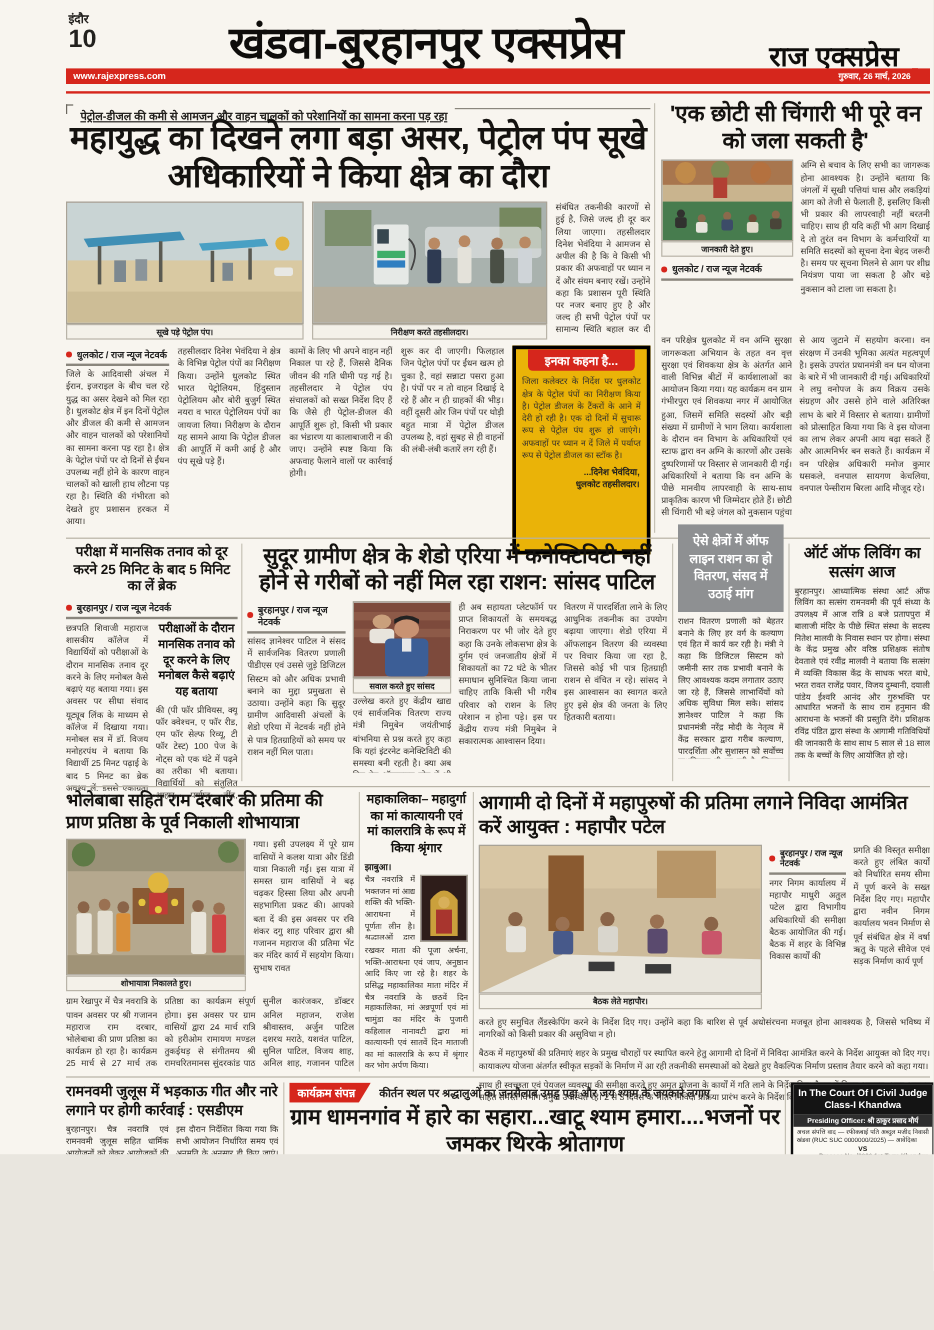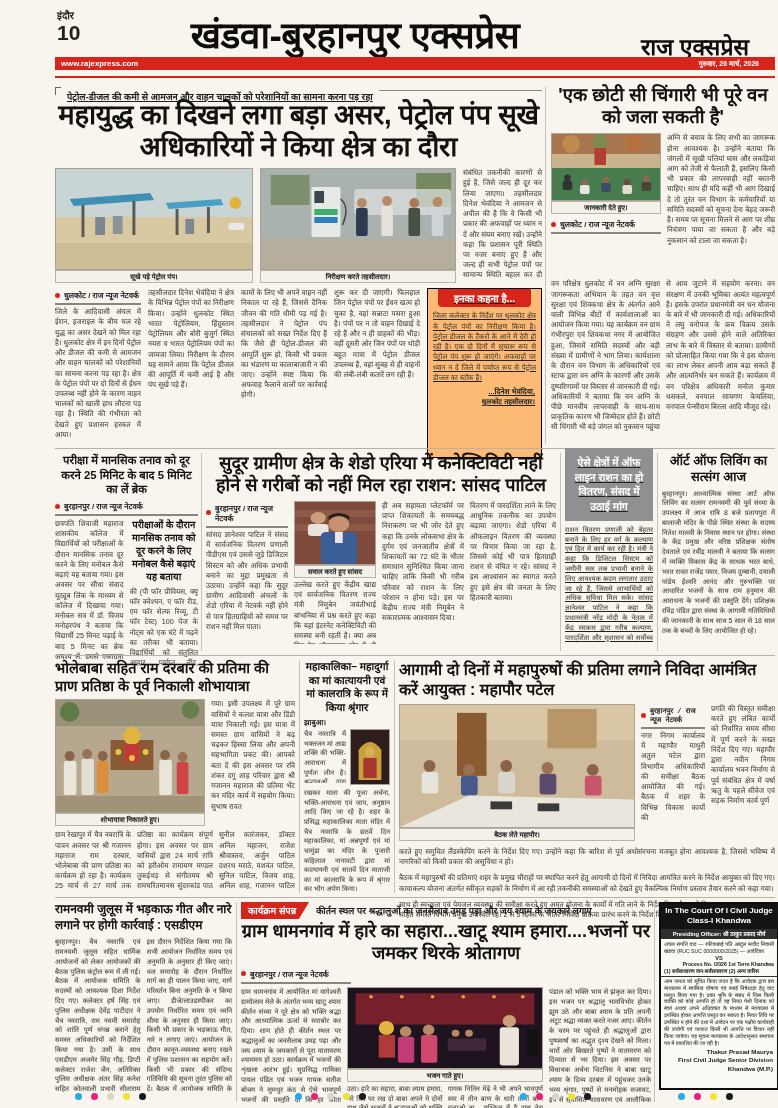--- a/index.html
+++ b/index.html
@@ -1,16 +1,16 @@
 <!DOCTYPE html>
 <html><head>
 <meta charset="utf-8">
 <style>
   html,body{margin:0;padding:0;background:#e9e6df;}
-  .sheet{position:relative;width:778px;height:1108px;background:#f8f5ef;
+  .sheet{position:relative;width:778px;height:962px;background:#f8f5ef;
     font-family:"Liberation Sans","DejaVu Sans",sans-serif;color:#23211e;overflow:hidden;}
   .abs{position:absolute;}
   .hl{font-weight:800;color:#14120f;line-height:1.15;}
   .col{font-size:7.2px;line-height:1.42;text-align:justify;color:#35322c;overflow:hidden;}
   .cap{font-size:6.8px;font-weight:700;text-align:center;background:#f4f1e9;
     border:1px solid #b9b4a8;padding:1px 2px;color:#222;white-space:nowrap;overflow:hidden;}
   .by{display:flex;align-items:center;gap:4px;font-size:7.8px;font-weight:700;color:#222;
     border-bottom:2px solid #8a867d;padding:2px 0 3px;}
   .bydot{width:5px;height:5px;border-radius:50%;background:#d6261c;flex:0 0 auto;}
   .ph{background:#ccc;border:1px solid #a9a396;overflow:hidden;}
@@ -30,21 +30,21 @@
   .redbar .web{font-size:7.8px;}
   .redbar .date{font-size:7px;}
   .redsq{background:#d6261c;}
   .redrule{background:#d6261c;}
   
   .kick{display:flex;align-items:center;gap:6px;height:13px;}
   .kick-tick{width:5px;height:7px;border-left:1.5px solid #6b675e;border-top:1.5px solid #6b675e;}
   .kick-text{font-size:9.3px;font-weight:700;text-decoration:underline;white-space:nowrap;margin-top:12px;}
   .kick-line{flex:1;height:1px;background:#8a867d;}
   
-  .qbox{border:1px solid #000000;background:#fdba74;overflow:hidden;text-decoration:underline;}
+  .qbox{border:3px solid #000000;background:#eab308;overflow:hidden;}
   .qtitle{background:#d6261c;color:#fff;font-weight:800;font-size:10px;text-align:center;
     padding:2px 0;margin:0 10px 4px;border-radius:0 0 4px 4px;}
   .qtext{font-size:7.1px;line-height:1.45;text-align:justify;padding:0 5px;color:#35322c;}
   .qname{font-size:7.4px;font-weight:800;text-align:right;padding:3px 6px 0;}
   .qdesg{font-size:7.2px;font-weight:700;text-align:right;padding:0 6px 4px;}
   .graybox{background:#8e9092;color:#fff;font-weight:800;font-size:10.5px;text-align:center;
     padding:7px 4px;line-height:1.4;}
   .subhead{font-size:9.6px;font-weight:800;text-align:center;line-height:1.35;color:#14120f;}
   .flag{background:#d6261c;color:#fff;font-weight:800;font-size:9.5px;padding:2px 13px 2px 7px;
     clip-path:polygon(0 0,100% 0,85% 100%,0 100%);flex:0 0 auto;}
@@ -242,21 +242,21 @@
         <div class="cap">सवाल करते हुए सांसद</div>
         <div class="col" style="height:64px;margin-top:2px;">उल्लेख करते हुए केंद्रीय खाद्य एवं सार्वजनिक वितरण राज्य मंत्री निमुबेन जयंतीभाई बांभनिया से प्रश्न करते हुए कहा कि यहां इंटरनेट कनेक्टिविटी की समस्या बनी रहती है। क्या अब मित्र ऐप ऑफलाइन मोड में भी कार्य करने में सक्षम है, ताकि इन क्षेत्रों में भी इसका प्रभावी उपयोग हो सके।</div>
       </div>
       <div class="col" style="width:82px;height:148px;">ही अब सहायता प्लेटफॉर्म पर प्राप्त शिकायतों के समयबद्ध निराकरण पर भी जोर देते हुए कहा कि उनके लोकसभा क्षेत्र के दुर्गम एवं जनजातीय क्षेत्रों में शिकायतों का 72 घंटे के भीतर समाधान सुनिश्चित किया जाना चाहिए ताकि किसी भी गरीब परिवार को राशन के लिए परेशान न होना पड़े। इस पर केंद्रीय राज्य मंत्री निमुबेन ने सकारात्मक आश्वासन दिया।</div>
       <div class="col" style="flex:1;height:148px;">वितरण में पारदर्शिता लाने के लिए आधुनिक तकनीक का उपयोग बढ़ाया जाएगा। शेडो एरिया में ऑफलाइन वितरण की व्यवस्था पर विचार किया जा रहा है, जिससे कोई भी पात्र हितग्राही राशन से वंचित न रहे। सांसद ने इस आश्वासन का स्वागत करते हुए इसे क्षेत्र की जनता के लिए हितकारी बताया।</div>
     </div>
   </div>
 
   <div class="vrule" style="left:560px;top:453px;height:198px;"></div>
 
-  <div class="abs" style="left:565px;top:448px;width:88px;height:198px;text-decoration:underline;">
+  <div class="abs" style="left:565px;top:437px;width:88px;height:198px;">
     <div class="graybox">ऐसे क्षेत्रों में ऑफ लाइन राशन का हो वितरण, संसद में उठाई मांग</div>
     <div class="col" style="height:118px;margin-top:4px;font-size:6.9px;">राशन वितरण प्रणाली को बेहतर बनाने के लिए हर वर्ग के कल्याण एवं हित में कार्य कर रही है। मंत्री ने कहा कि डिजिटल सिस्टम को जमीनी स्तर तक प्रभावी बनाने के लिए आवश्यक कदम लगातार उठाए जा रहे हैं, जिससे लाभार्थियों को अधिक सुविधा मिल सके। सांसद ज्ञानेश्वर पाटिल ने कहा कि प्रधानमंत्री नरेंद्र मोदी के नेतृत्व में केंद्र सरकार द्वारा गरीब कल्याण, पारदर्शिता और सुशासन को सर्वोच्च प्राथमिकता दी जा रही है, जिसका सीधा लाभ खंडवा लोकसभा क्षेत्र की जनता को मिल रहा है। मोदी सरकार का संकल्प है कि अंतिम पंक्ति में खड़े व्यक्ति तक योजनाओं का लाभ पहुंचे। खंडवा लोकसभा के आदिवासी ग्रामीण एवं शहरी क्षेत्रों के हर पात्र हितग्राही को समय पर राशन मिले।</div>
   </div>
 
   <div class="vrule" style="left:657px;top:453px;height:198px;"></div>
 
   <div class="abs" style="left:662px;top:453px;width:113px;height:198px;">
     <div class="hl" style="font-size:13px;text-align:center;line-height:1.25;">ऑर्ट ऑफ लिविंग का सत्संग आज</div>
     <div class="col" style="height:160px;margin-top:3px;font-size:6.9px;">बुरहानपुर। आध्यात्मिक संस्था आर्ट ऑफ लिविंग का सत्संग रामनवमी की पूर्व संध्या के उपलक्ष्य में आज रात्रि 8 बजे प्रतापपुरा में बालाजी मंदिर के पीछे स्थित संस्था के सदस्य नितेश मालवी के निवास स्थान पर होगा। संस्था के केंद्र प्रमुख और वरिष्ठ प्रशिक्षक संतोष देवताले एवं रवींद्र मालवी ने बताया कि सत्संग में व्यक्ति विकास केंद्र के साधक भरत बाधे, भरत रावत राजेंद्र पवार, विजय दुम्बानी, दयाली पांडेय ईश्वरि आनंद और गुरुभक्ति पर आधारित भजनों के साथ राम हनुमान की आराधना के भजनों की प्रस्तुति देंगे। प्रशिक्षक रविंद्र पंडित द्वारा संस्था के आगामी गतिविधियों की जानकारी के साथ साथ 5 साल से 18 साल तक के बच्चों के लिए आयोजित हो रहे।</div>
   </div>
@@ -344,21 +344,21 @@
               <rect x="142" y="70" width="17" height="21" rx="3" fill="#5a4a6e"></rect>
             <circle cx="196" cy="66" r="6" fill="#8a6448"></circle>
               <rect x="188" y="72" width="17" height="20" rx="3" fill="#c9556a"></rect>
             <polygon points="0,124 70,92 238,96 238,124" fill="#e9e6dd"></polygon>
             <rect x="92" y="98" width="22" height="8" fill="#3a3a3a"></rect>
               <rect x="140" y="100" width="22" height="8" fill="#3a3a3a"></rect>
           </svg>
         </div>
         <div class="cap">बैठक लेते महापौर।</div>
       </div>
-      <div style="width:64px;font-family:Liberation Mono, monospace;">
+      <div style="width:64px;">
         <div class="by" style="font-size:7px;">
           <span class="bydot"></span>
           <span>बुरहानपुर / राज न्यूज नेटवर्क</span>
         </div>
         <div class="col" style="height:112px;margin-top:2px;">नगर निगम कार्यालय में महापौर माधुरी अतुल पटेल द्वारा विभागीय अधिकारियों की समीक्षा बैठक आयोजित की गई। बैठक में शहर के विभिन्न विकास कार्यों की</div>
       </div>
       <div class="col" style="flex:1;height:132px;">प्रगति की विस्तृत समीक्षा करते हुए लंबित कार्यों को निर्धारित समय सीमा में पूर्ण करने के सख्त निर्देश दिए गए। महापौर द्वारा नवीन निगम कार्यालय भवन निर्माण से पूर्व संबंधित क्षेत्र में वर्षा ऋतु के पहले सीवेज एवं सड़क निर्माण कार्य पूर्ण</div>
     </div>
     <div style="display:flex;gap:6px;margin-top:4px;flex-direction:column;">
       <div class="col" style="flex:1;height:48px;">करते हुए समुचित लैंडस्केपिंग करने के निर्देश दिए गए। उन्होंने कहा कि बारिश से पूर्व अधोसंरचना मजबूत होना आवश्यक है, जिससे भविष्य में नागरिकों को किसी प्रकार की असुविधा न हो।</div>

